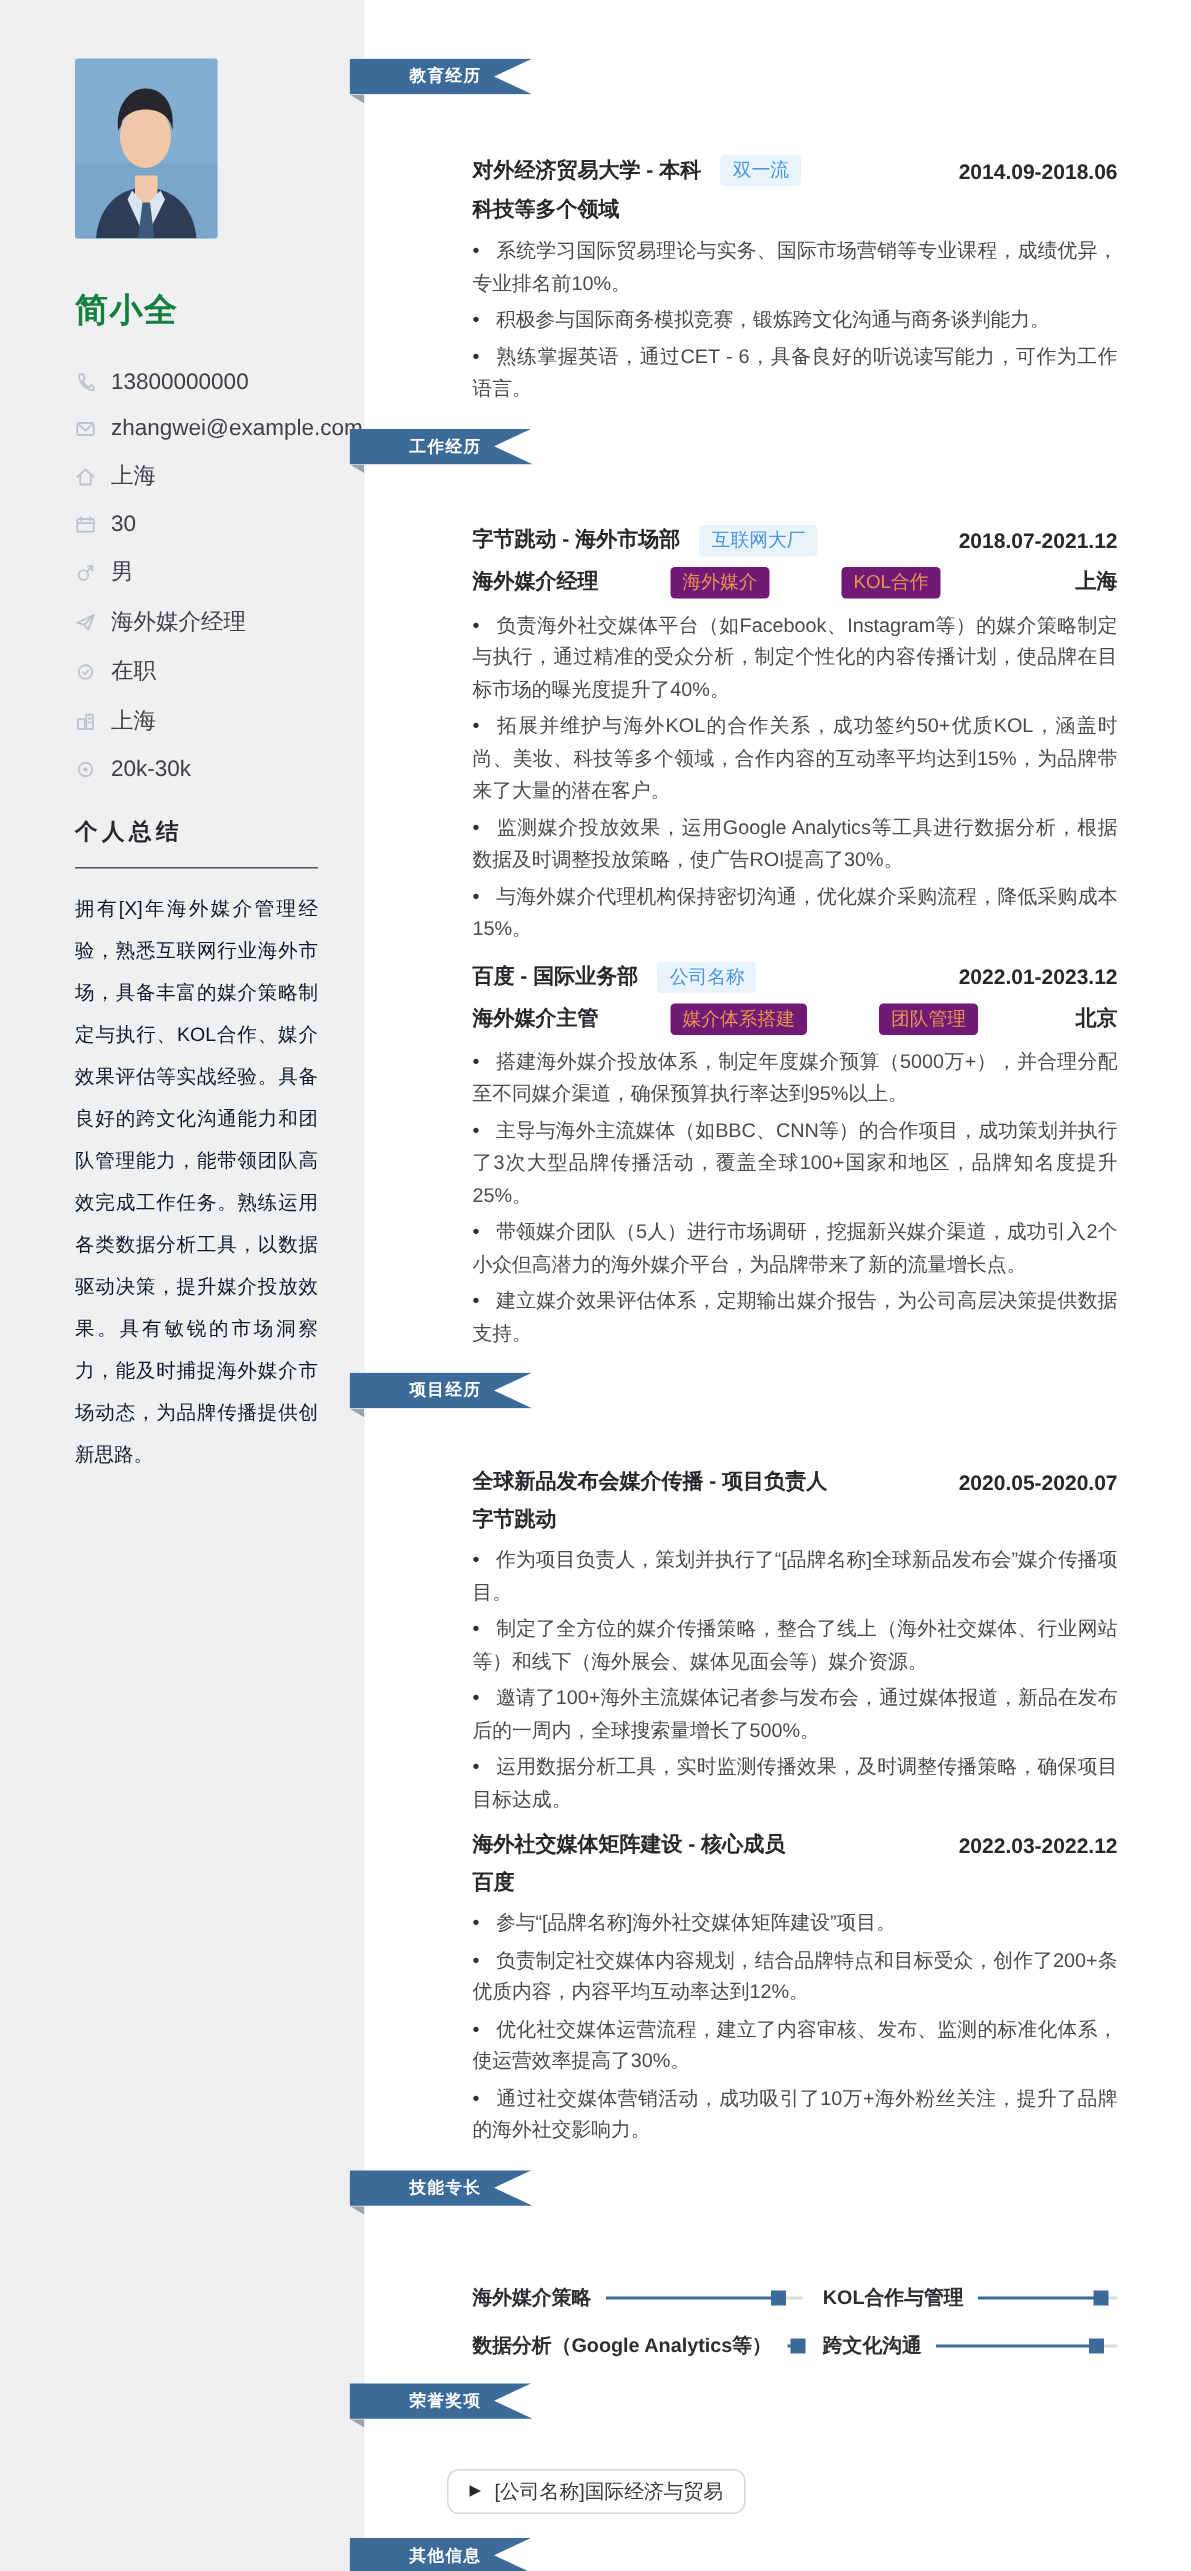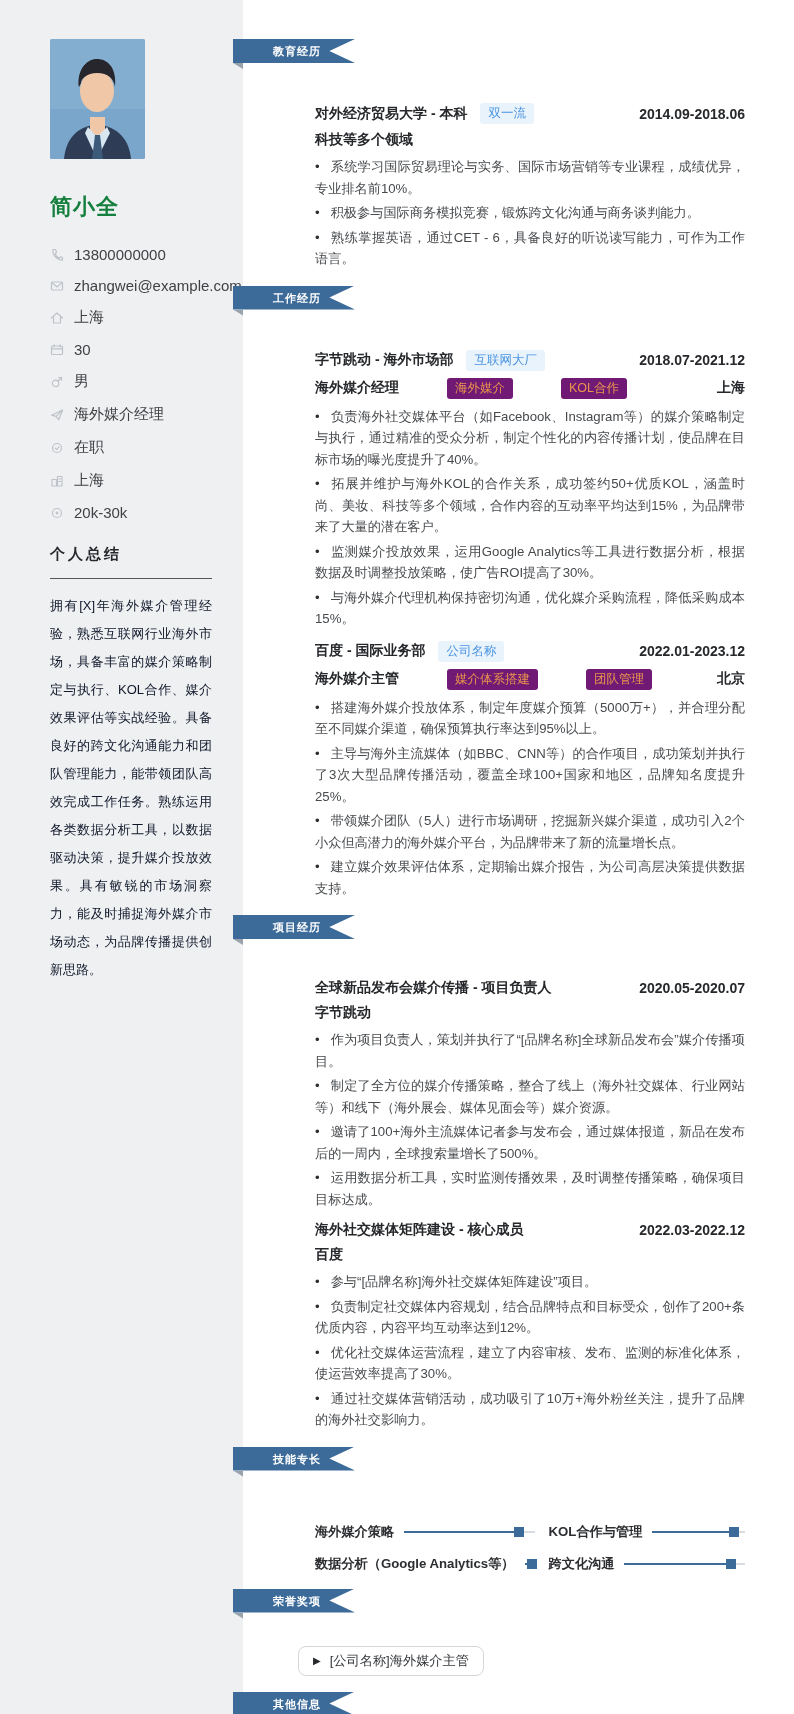--- a/index.html
+++ b/index.html
@@ -332,21 +332,21 @@
             </div>
           </div>
         </section>
         <section class="section">
           <div class="banner-wrap">
             <div class="banner"><span>荣誉奖项</span></div>
             <div class="banner-fold"></div>
           </div>
           <div class="award-wrap" style="margin-top: 33px;"><div class="award-box">
               <span class="award-tri">▶</span>
-              <span>[公司名称]海外媒介主管</span>
+              <span>[公司名称]国际经济与贸易</span>
             </div></div>
         </section>
         <section class="section">
           <div class="banner-wrap">
             <div class="banner"><span>其他信息</span></div>
             <div class="banner-fold"></div>
           </div>
         </section>
       </div>
   </main>

